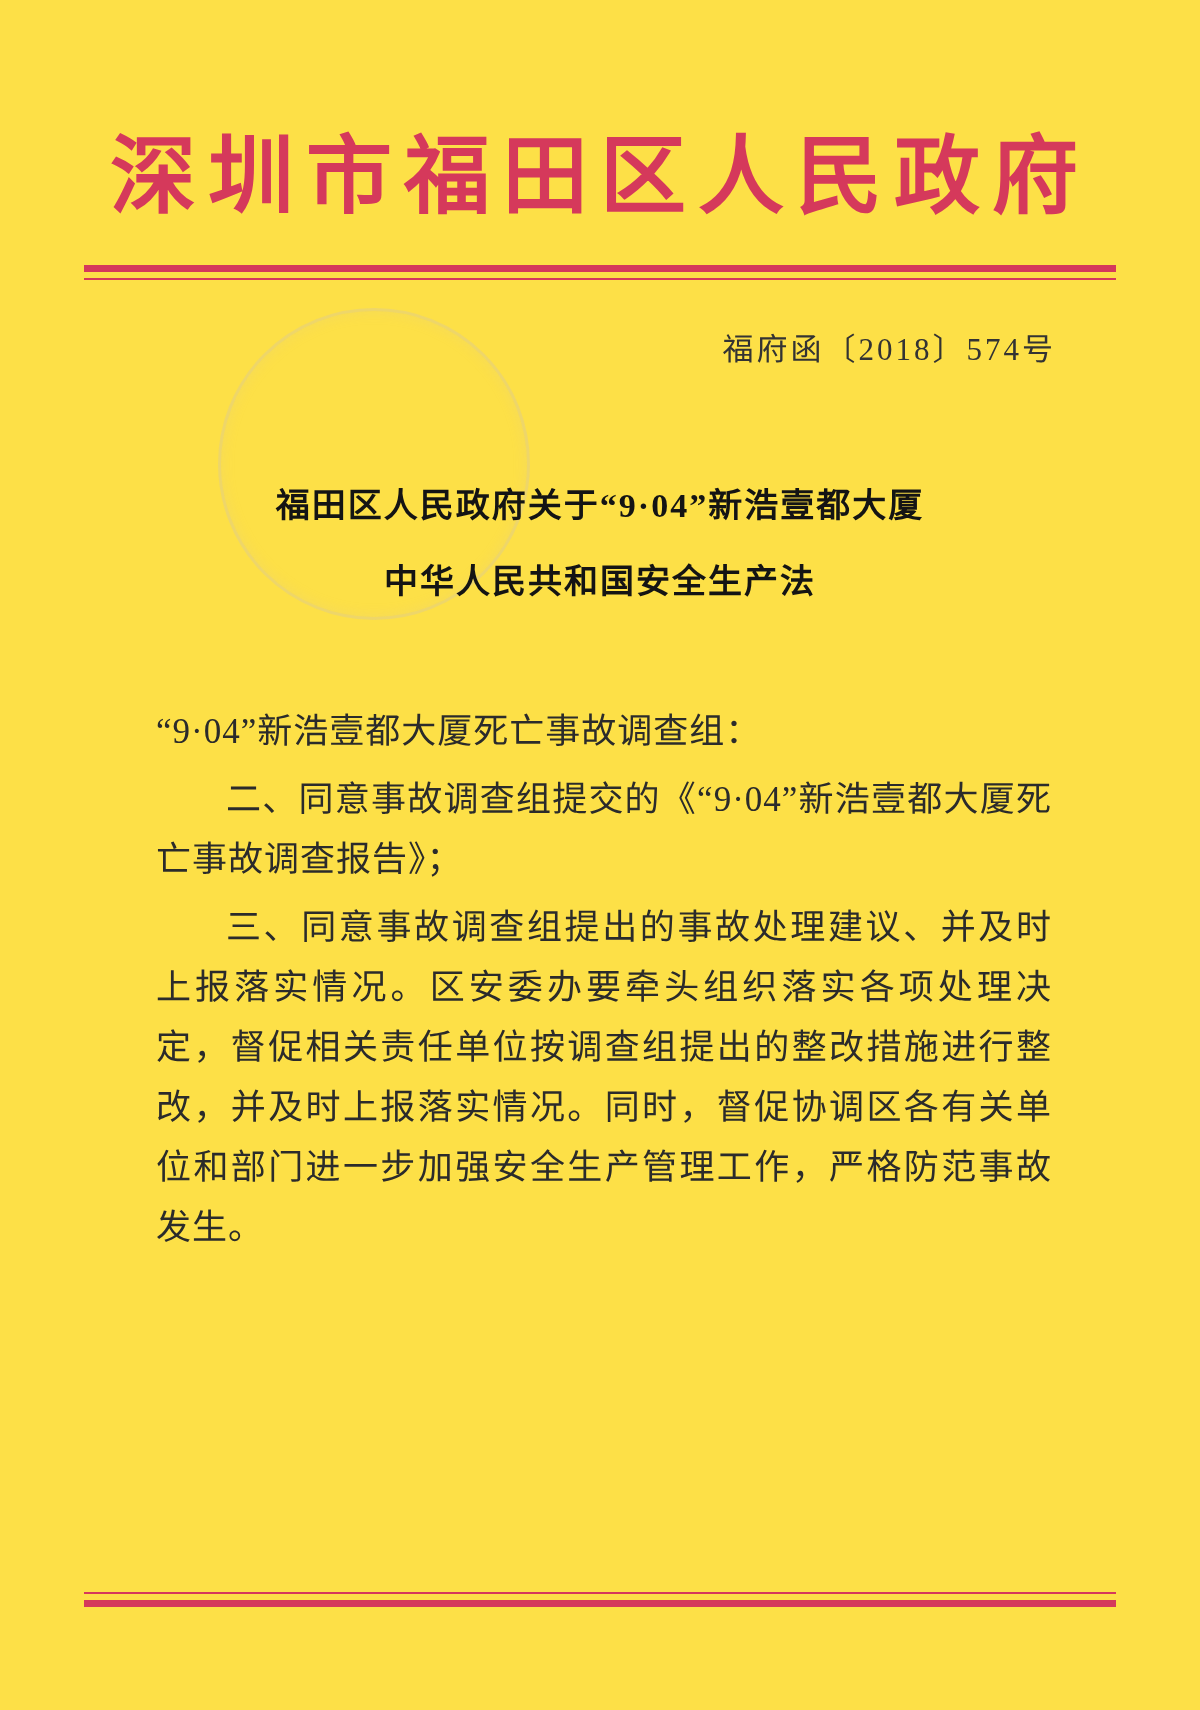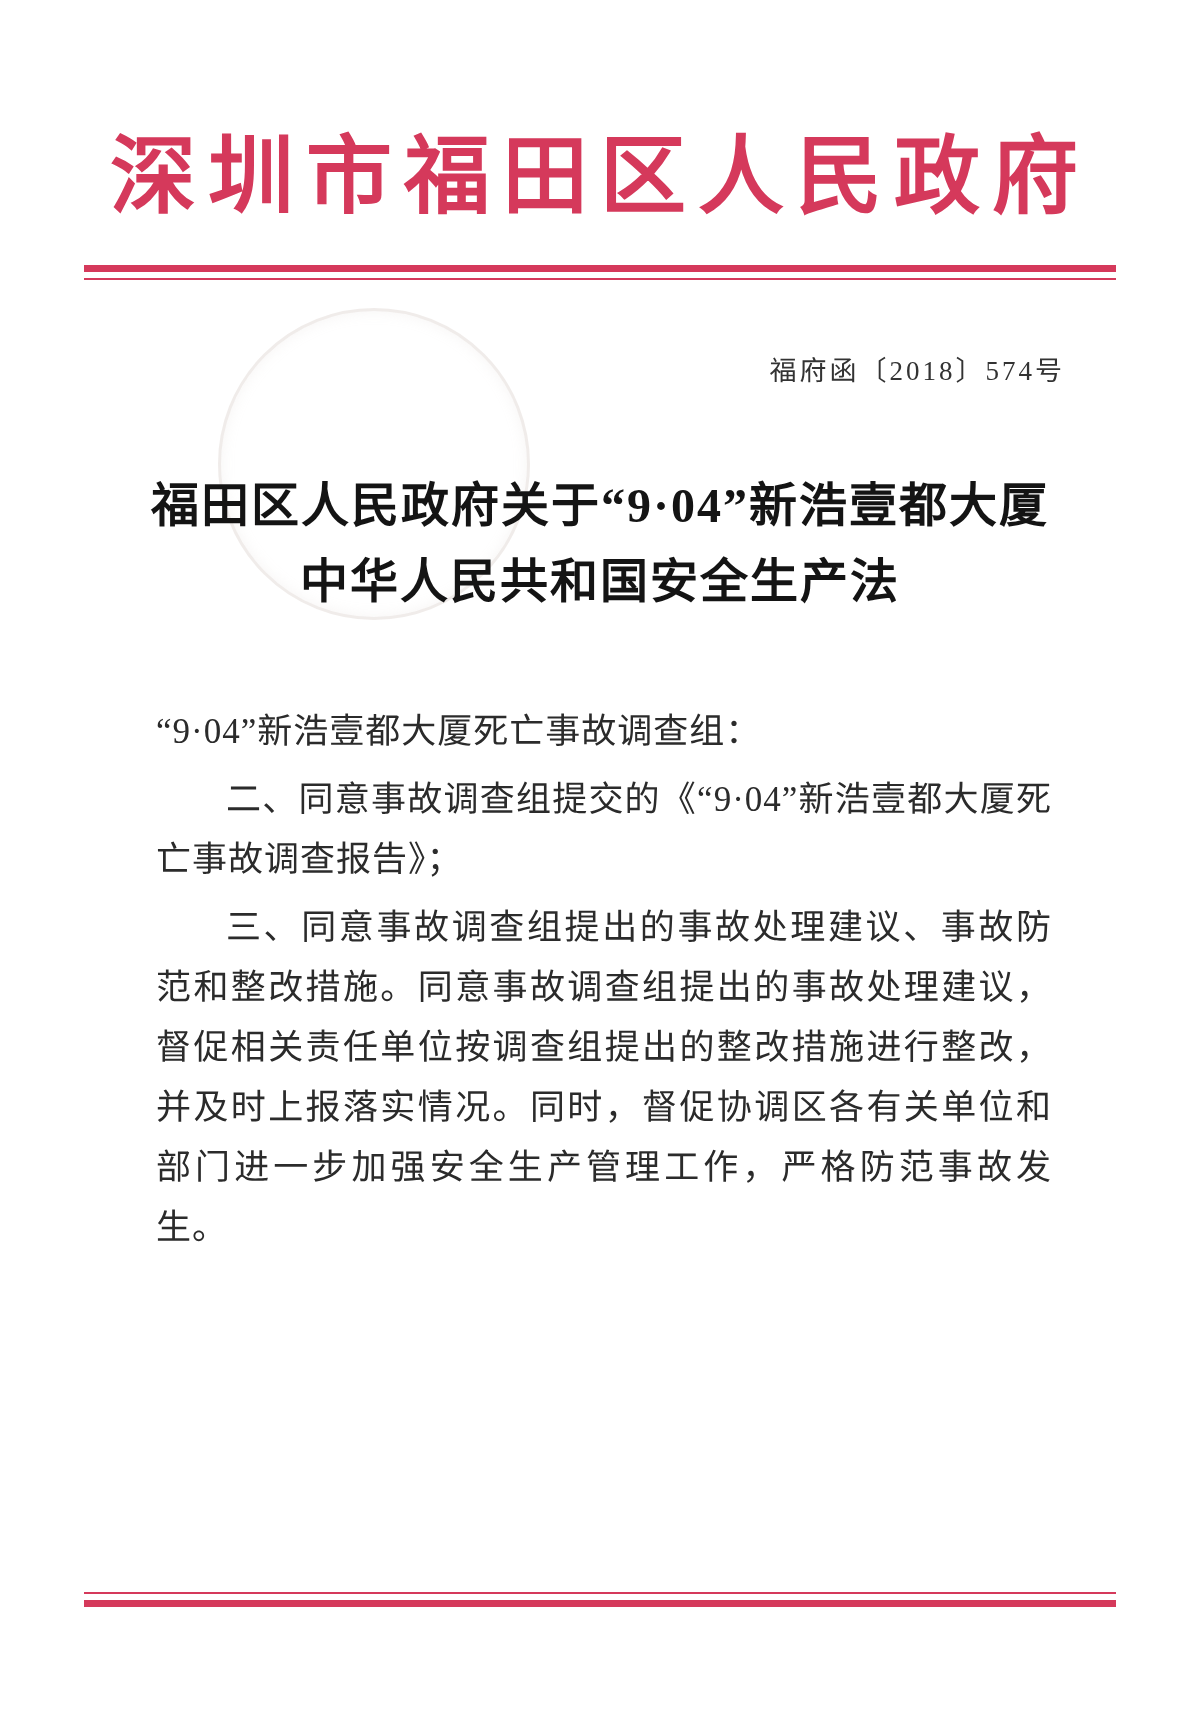--- a/index.html
+++ b/index.html
@@ -5,21 +5,21 @@
   html, body {
     margin: 0;
     padding: 0;
     background: #e8e8e8;
   }
   .page {
     position: relative;
     width: 1200px;
     height: 1710px;
     margin: 0 auto;
-    background: #ffffff;
+    background: #fde047;
     overflow: hidden;
     font-family: "Liberation Serif", "DejaVu Serif", serif;
   }
 
   
   .agency-name {
     position: absolute;
     top: 126px;
     left: 0;
     right: 0;
@@ -44,26 +44,25 @@
   .header-rule .rule-thin {
     height: 2px;
     margin-top: 6px;
     background: #d5395b;
   }
 
   
   .doc-number {
     position: absolute;
     top: 324px;
-    right: 135px;
-    font-size: 27px;
+    right: 144px;
+    font-size: 31px;
     letter-spacing: 3px;
     color: #333333;
     white-space: nowrap;
-    margin-top: 25px;
   }
 
   
   .seal-watermark {
     position: absolute;
     left: 218px;
     top: 308px;
     width: 306px;
     height: 306px;
     border-radius: 50%;
@@ -73,21 +72,21 @@
 
   
   .doc-title {
     position: absolute;
     top: 468px;
     left: 0;
     right: 0;
     text-align: center;
     color: #141414;
     font-weight: 700;
-    font-size: 48px;
+    font-size: 34px;
     line-height: 76px;
     letter-spacing: 2px;
   }
 
   
   .doc-body {
     position: absolute;
     top: 694px;
     left: 148px;
     width: 912px;
@@ -138,21 +137,21 @@
   <div class="seal-watermark"></div>
 
   <div class="doc-title">
     <div>福田区人民政府关于“9·04”新浩壹都大厦</div>
     <div>中华人民共和国安全生产法</div>
   </div>
 
   <div class="doc-body">
     <p>“9·04”新浩壹都大厦死亡事故调查组：</p>
     <p class="indent">二、同意事故调查组提交的《“9·04”新浩壹都大厦死亡事故调查报告》；</p>
-    <p class="indent">三、同意事故调查组提出的事故处理建议、事故防范和整改措施。同意事故调查组提出的事故处理建议，督促相关责任单位按调查组提出的整改措施进行整改，并及时上报落实情况。同时，督促协调区各有关单位和部门进一步加强安全生产管理工作，严格防范事故发生。</p>
+    <p class="indent">三、同意事故调查组提出的事故处理建议、并及时上报落实情况。区安委办要牵头组织落实各项处理决定，督促相关责任单位按调查组提出的整改措施进行整改，并及时上报落实情况。同时，督促协调区各有关单位和部门进一步加强安全生产管理工作，严格防范事故发生。</p>
   </div>
 
   <div class="footer-rule">
     <div class="rule-thin"></div>
     <div class="rule-thick"></div>
   </div>
 
 </div>
 
 </body></html>

